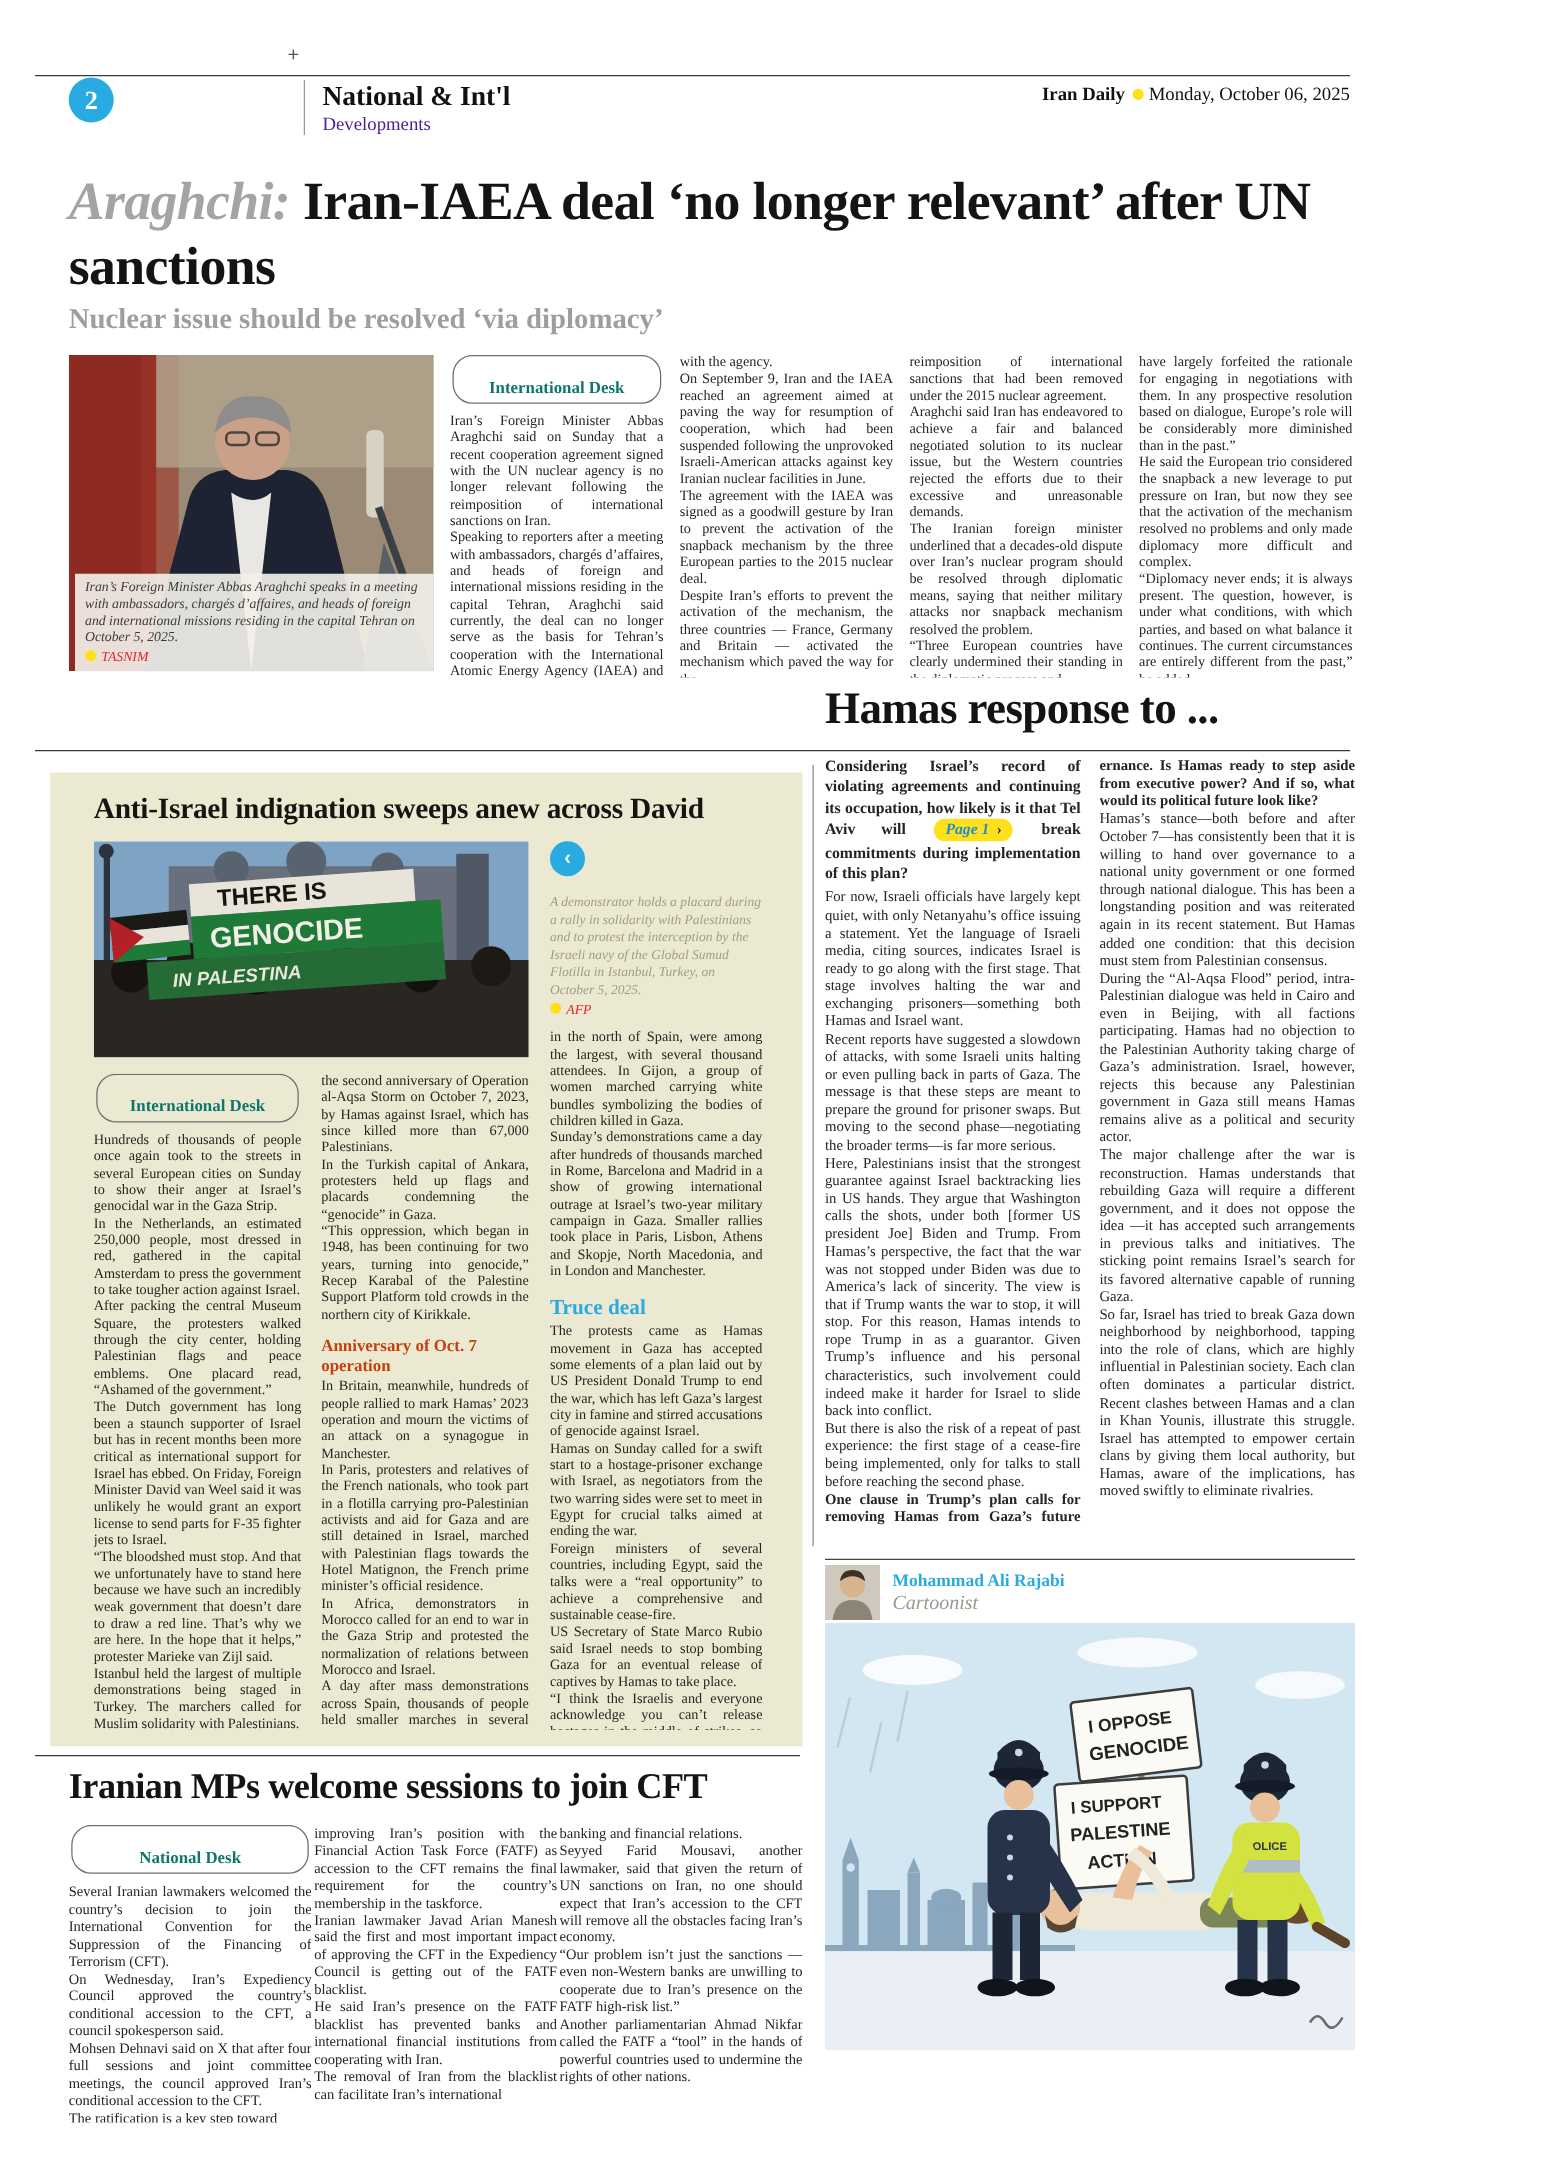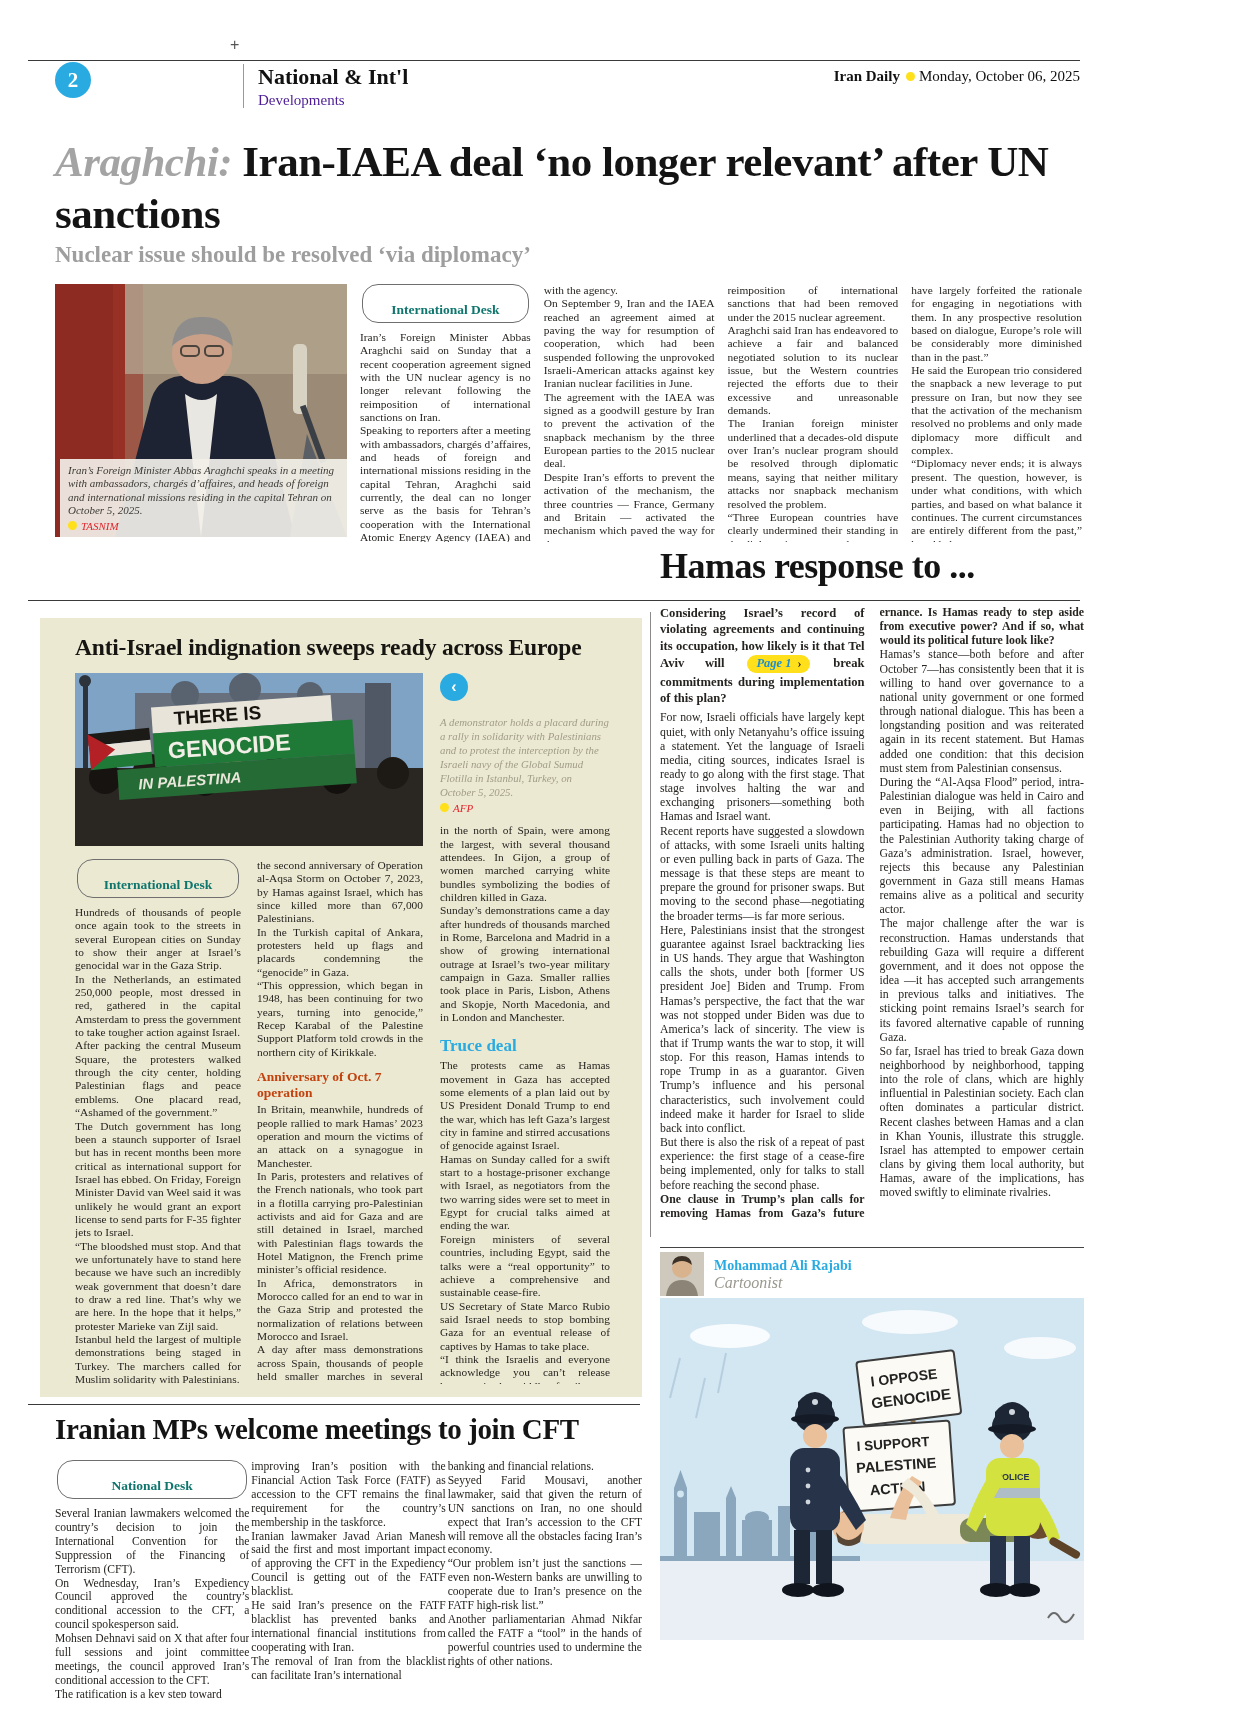--- a/index.html
+++ b/index.html
@@ -150,21 +150,21 @@
 The Iranian foreign minister underlined that a decades-old dispute over Iran’s nuclear program should be resolved through diplomatic means, saying that neither military attacks nor snapback mechanism resolved the problem.
 “Three European countries have clearly undermined their standing in the diplomatic process and</div>
     <div class="col body">have largely forfeited the rationale for engaging in negotiations with them. In any prospective resolution based on dialogue, Europe’s role will be considerably more diminished than in the past.”
 He said the European trio considered the snapback a new leverage to put pressure on Iran, but now they see that the activation of the mechanism resolved no problems and only made diplomacy more difficult and complex.
 “Diplomacy never ends; it is always present. The question, however, is under what conditions, with which parties, and based on what balance it continues. The current circumstances are entirely different from the past,” he added.</div>
   </section>
 
   <div class="rule mid-rule"></div>
 
   <section class="europe">
-    <h3>Anti-Israel indignation sweeps ready across Europe</h3>
+    <h3>Anti-Israel indignation sweeps anew across David</h3>
     <div class="eu-row">
       <div class="eu-left">
         <figure class="eu-photo">
           <svg viewBox="0 0 348 173" preserveAspectRatio="none">
             <rect width="348" height="173" fill="#7fa3c4"></rect>
             <rect x="60" y="20" width="230" height="90" fill="#67707c"></rect>
             <circle cx="110" cy="22" r="14" fill="#59636f"></circle>
             <circle cx="170" cy="16" r="16" fill="#59636f"></circle>
             <circle cx="235" cy="22" r="13" fill="#59636f"></circle>
             <rect x="290" y="10" width="26" height="110" fill="#4f5864"></rect>
@@ -364,21 +364,21 @@
         <ellipse cx="364" cy="292" rx="16" ry="7" fill="#10151d"></ellipse>
       </g>
 
       <path d="M388 320 q6 -10 12 0 q6 10 14 -4" stroke="#6b6b6b" stroke-width="2" fill="none"></path>
     </svg>
   </figure>
 
   <div class="rule cft-rule"></div>
 
   <section class="cft">
-    <h3>Iranian MPs welcome meetings to join CFT</h3>
+    <h3>Iranian MPs welcome sessions to join CFT</h3>
     <div class="c-cols">
       <div class="col">
         <div class="desk-box">National Desk</div>
         <div class="body">Several Iranian lawmakers welcomed the country’s decision to join the International Convention for the Suppression of the Financing of Terrorism (CFT).
 On Wednesday, Iran’s Expediency Council approved the country’s conditional accession to the CFT, a council spokesperson said.
 Mohsen Dehnavi said on X that after four full sessions and joint committee meetings, the council approved Iran’s conditional accession to the CFT.
 The ratification is a key step toward</div>
       </div>
       <div class="col body">improving Iran’s position with the Financial Action Task Force (FATF) as accession to the CFT remains the final requirement for the country’s membership in the taskforce.
 Iranian lawmaker Javad Arian Manesh said the first and most important impact of approving the CFT in the Expediency Council is getting out of the FATF blacklist.

